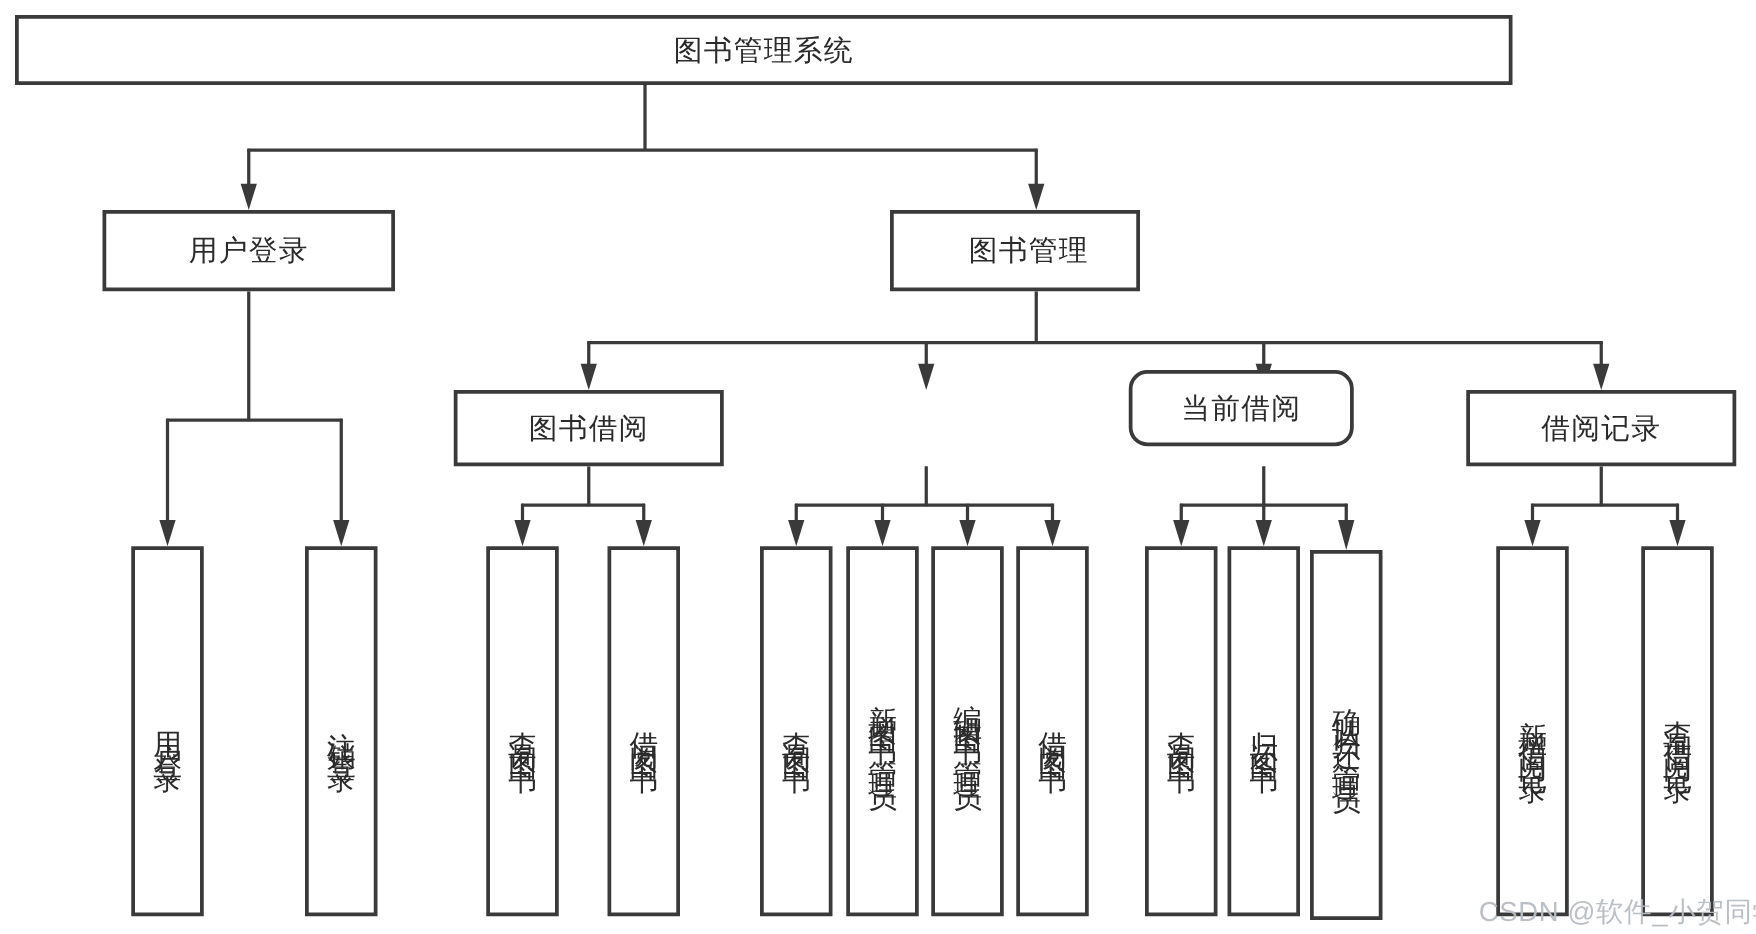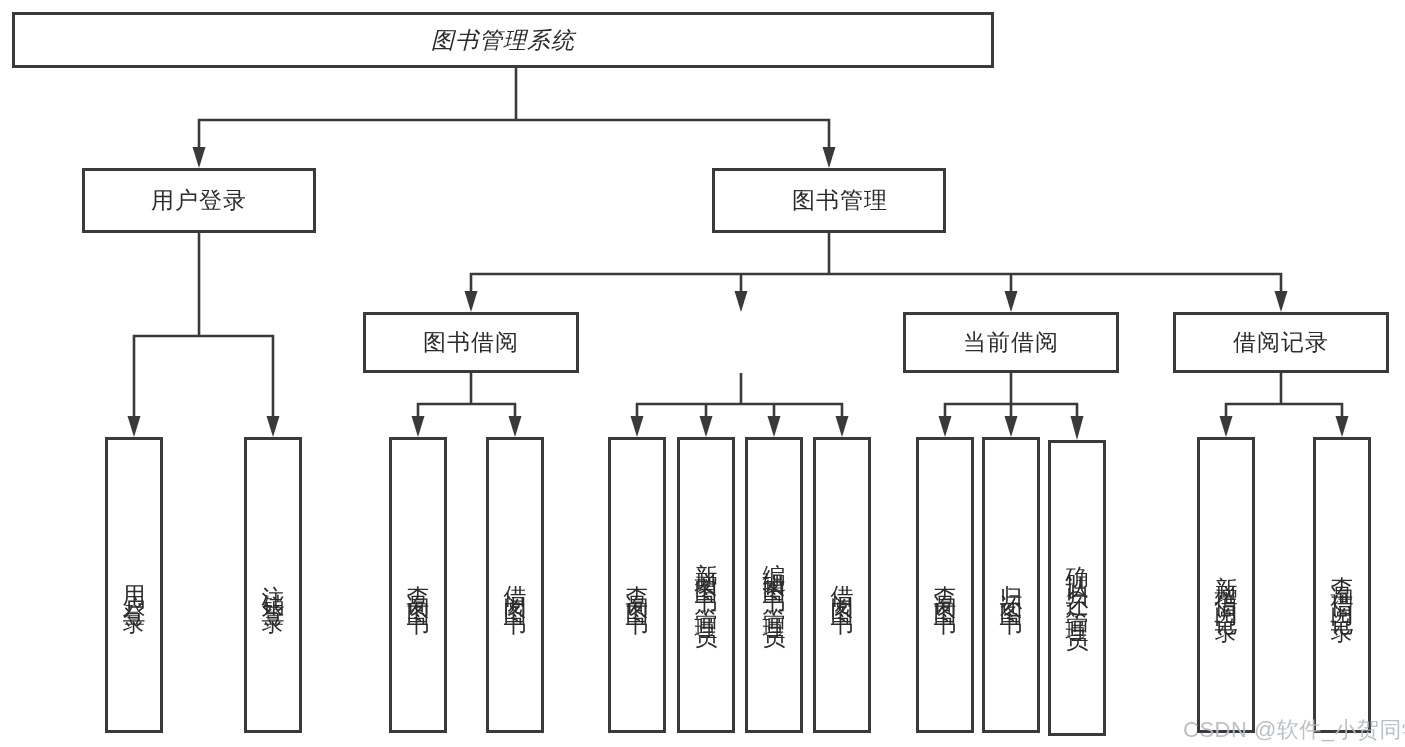--- a/index.html
+++ b/index.html
@@ -112,35 +112,35 @@
     <polygon points="1070.5,416 1083.5,416 1077,440"></polygon>
 
     <line x1="1281" y1="373" x2="1281" y2="405"></line>
     <line x1="1225" y1="404" x2="1343" y2="404"></line>
     <line x1="1226" y1="403" x2="1226" y2="421"></line>
     <line x1="1342" y1="403" x2="1342" y2="421"></line>
     <polygon points="1219.5,416 1232.5,416 1226,437"></polygon>
     <polygon points="1335.5,416 1348.5,416 1342,437"></polygon>
   </svg>
 
-  <div class="node hbox" style="left:12px; top:12px; width:982px; height:56px;font-style:italic;">
+  <div class="node hbox" style="left:12px; top:12px; width:1198px; height:56px;">
     <span>图书管理系统</span>
   </div>
 
   <div class="node hbox" style="left:82px; top:168px; width:234px; height:65px;">
     <span>用户登录</span>
   </div>
-  <div class="node hbox" style="left:712px; top:168px; width:234px; height:65px;padding-left:22px;">
+  <div class="node hbox" style="left:712px; top:168px; width:200px; height:65px;padding-left:22px;">
     <span>图书管理</span>
   </div>
 
   <div class="node hbox" style="left:363px; top:312px; width:216px; height:61px;">
     <span>图书借阅</span>
   </div>
-  <div class="node hbox" style="left:903px; top:312px; width:216px; height:61px;">
+  <div class="node hbox" style="left:903px; top:296px; width:180px; height:61px;border-radius:15px;">
     <span>当前借阅</span>
   </div>
   <div class="node hbox" style="left:1173px; top:312px; width:216px; height:61px;">
     <span>借阅记录</span>
   </div>
 
   <div class="node vbox" style="left:105px; top:437px; width:58px; height:296px;">
     <span class="vlabel">用户登录</span>
   </div>
   <div class="node vbox" style="left:244px; top:437px; width:58px; height:296px;">

